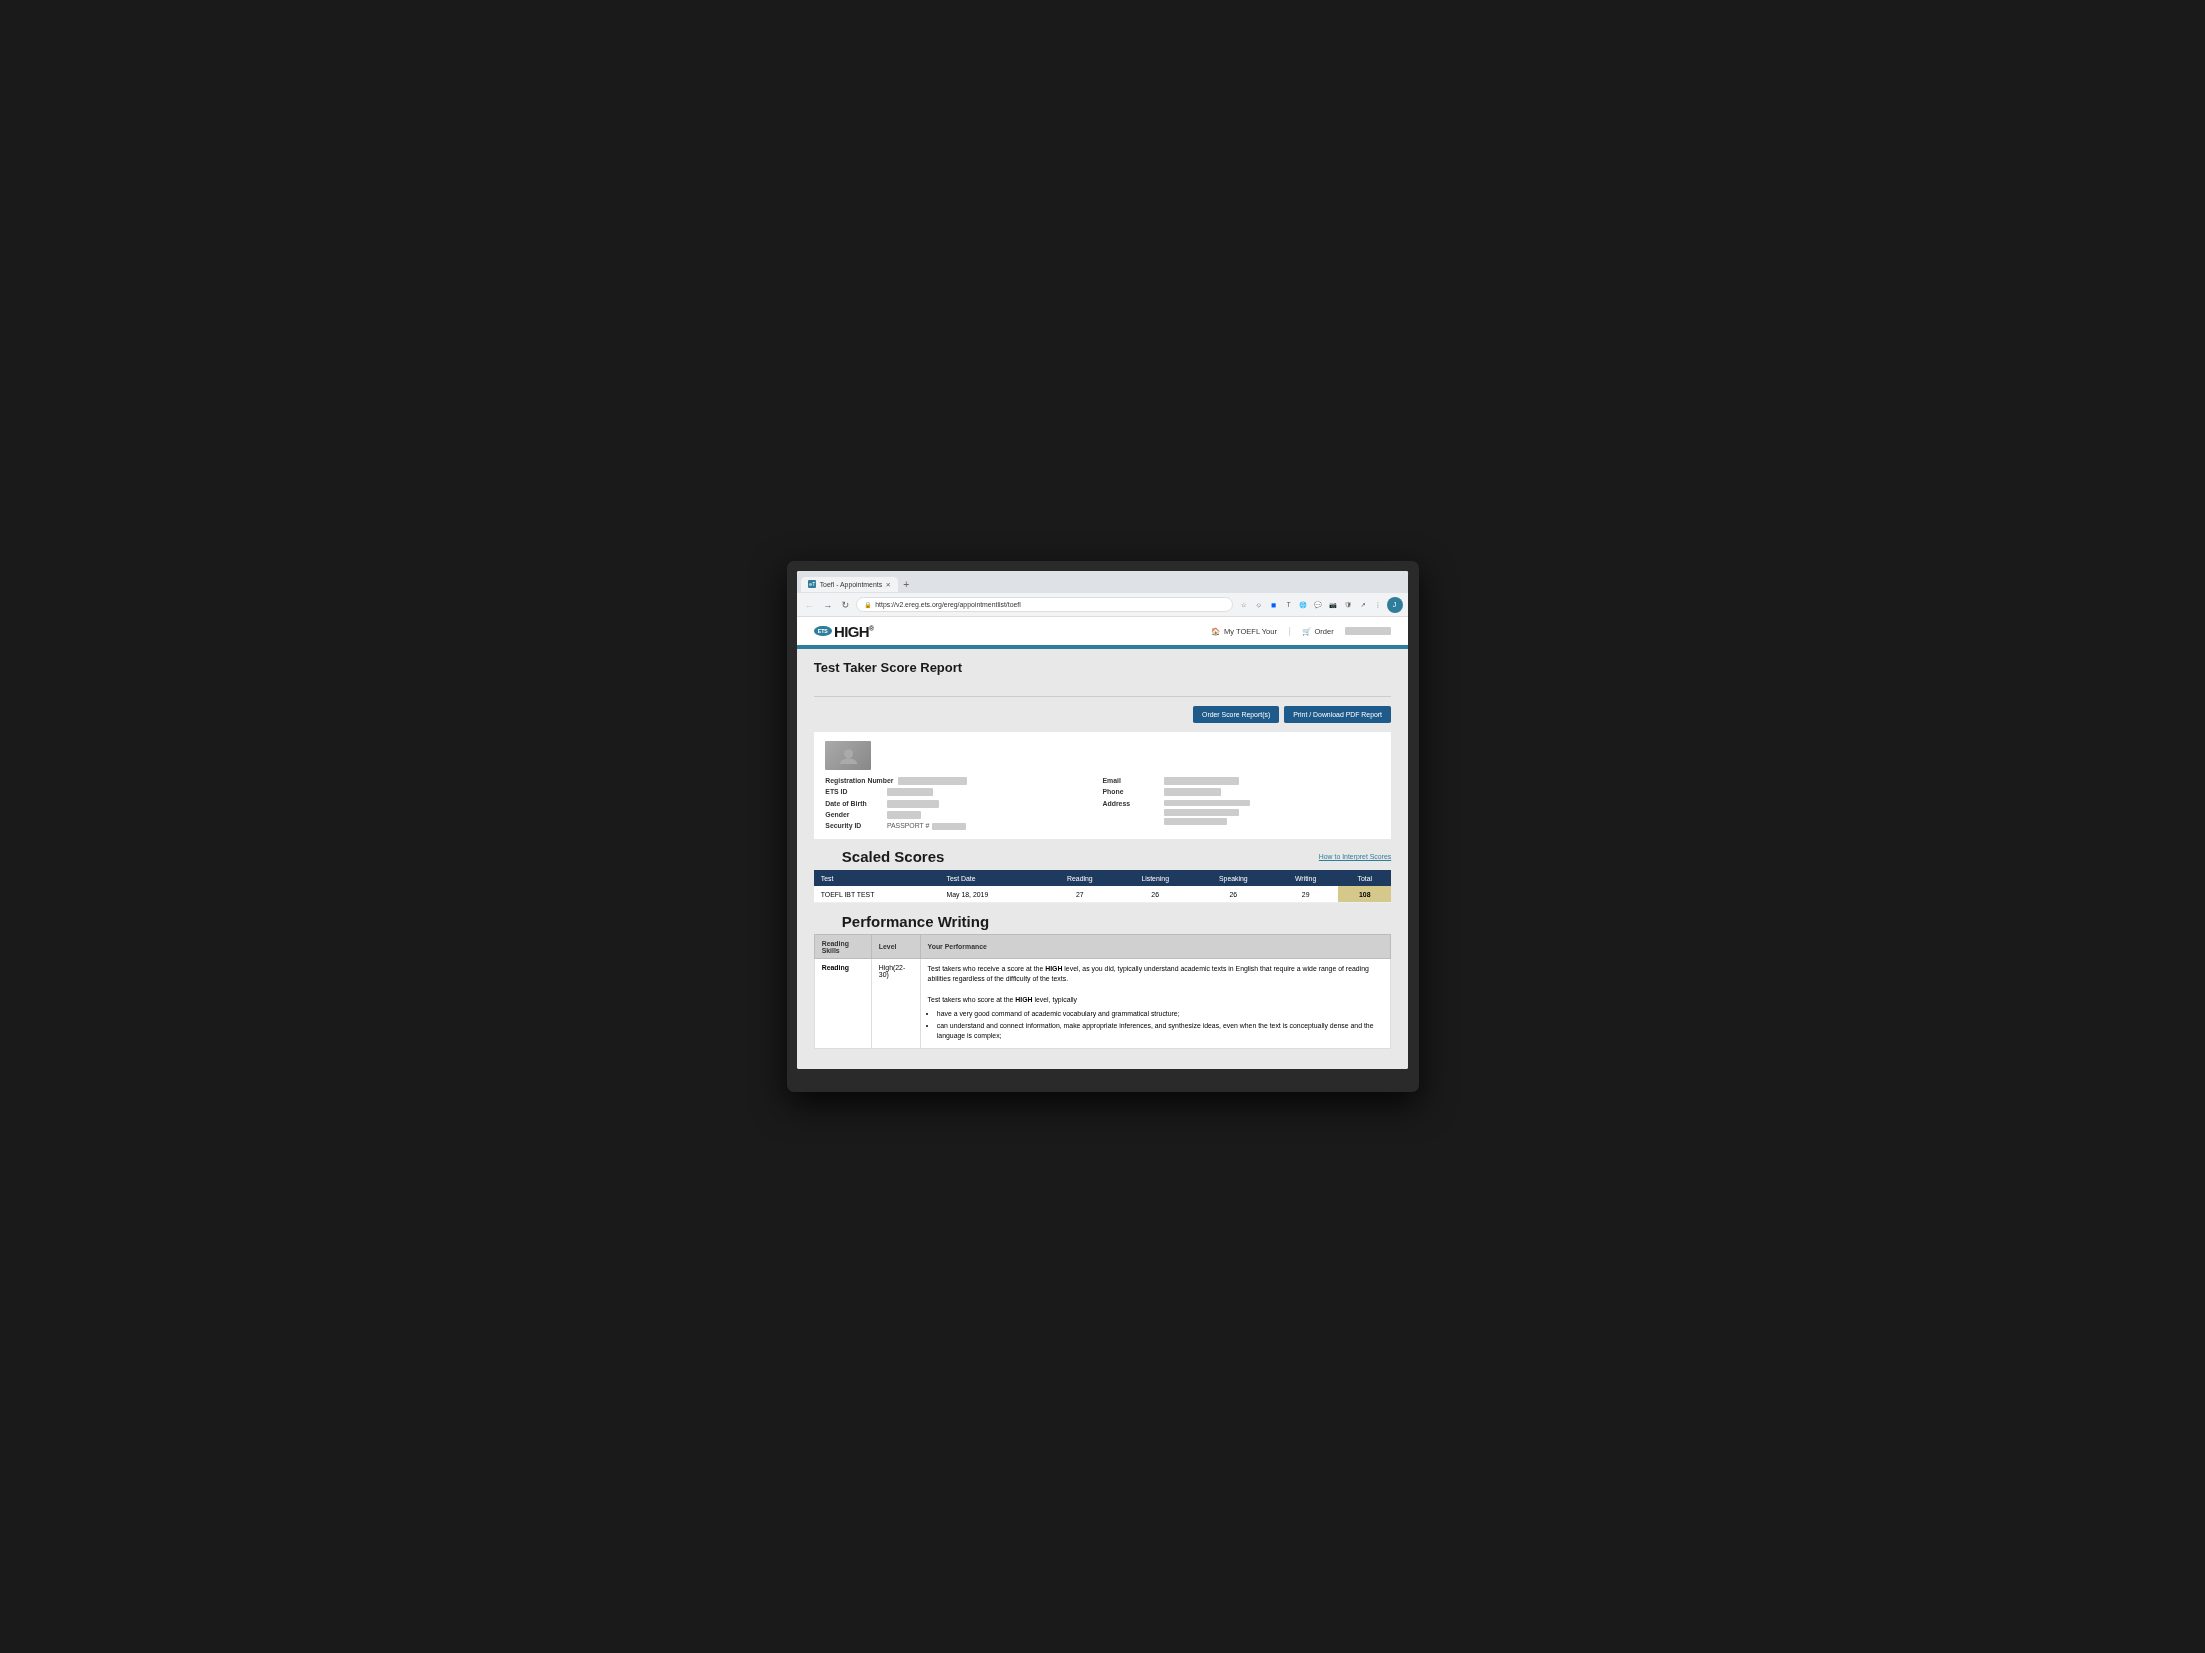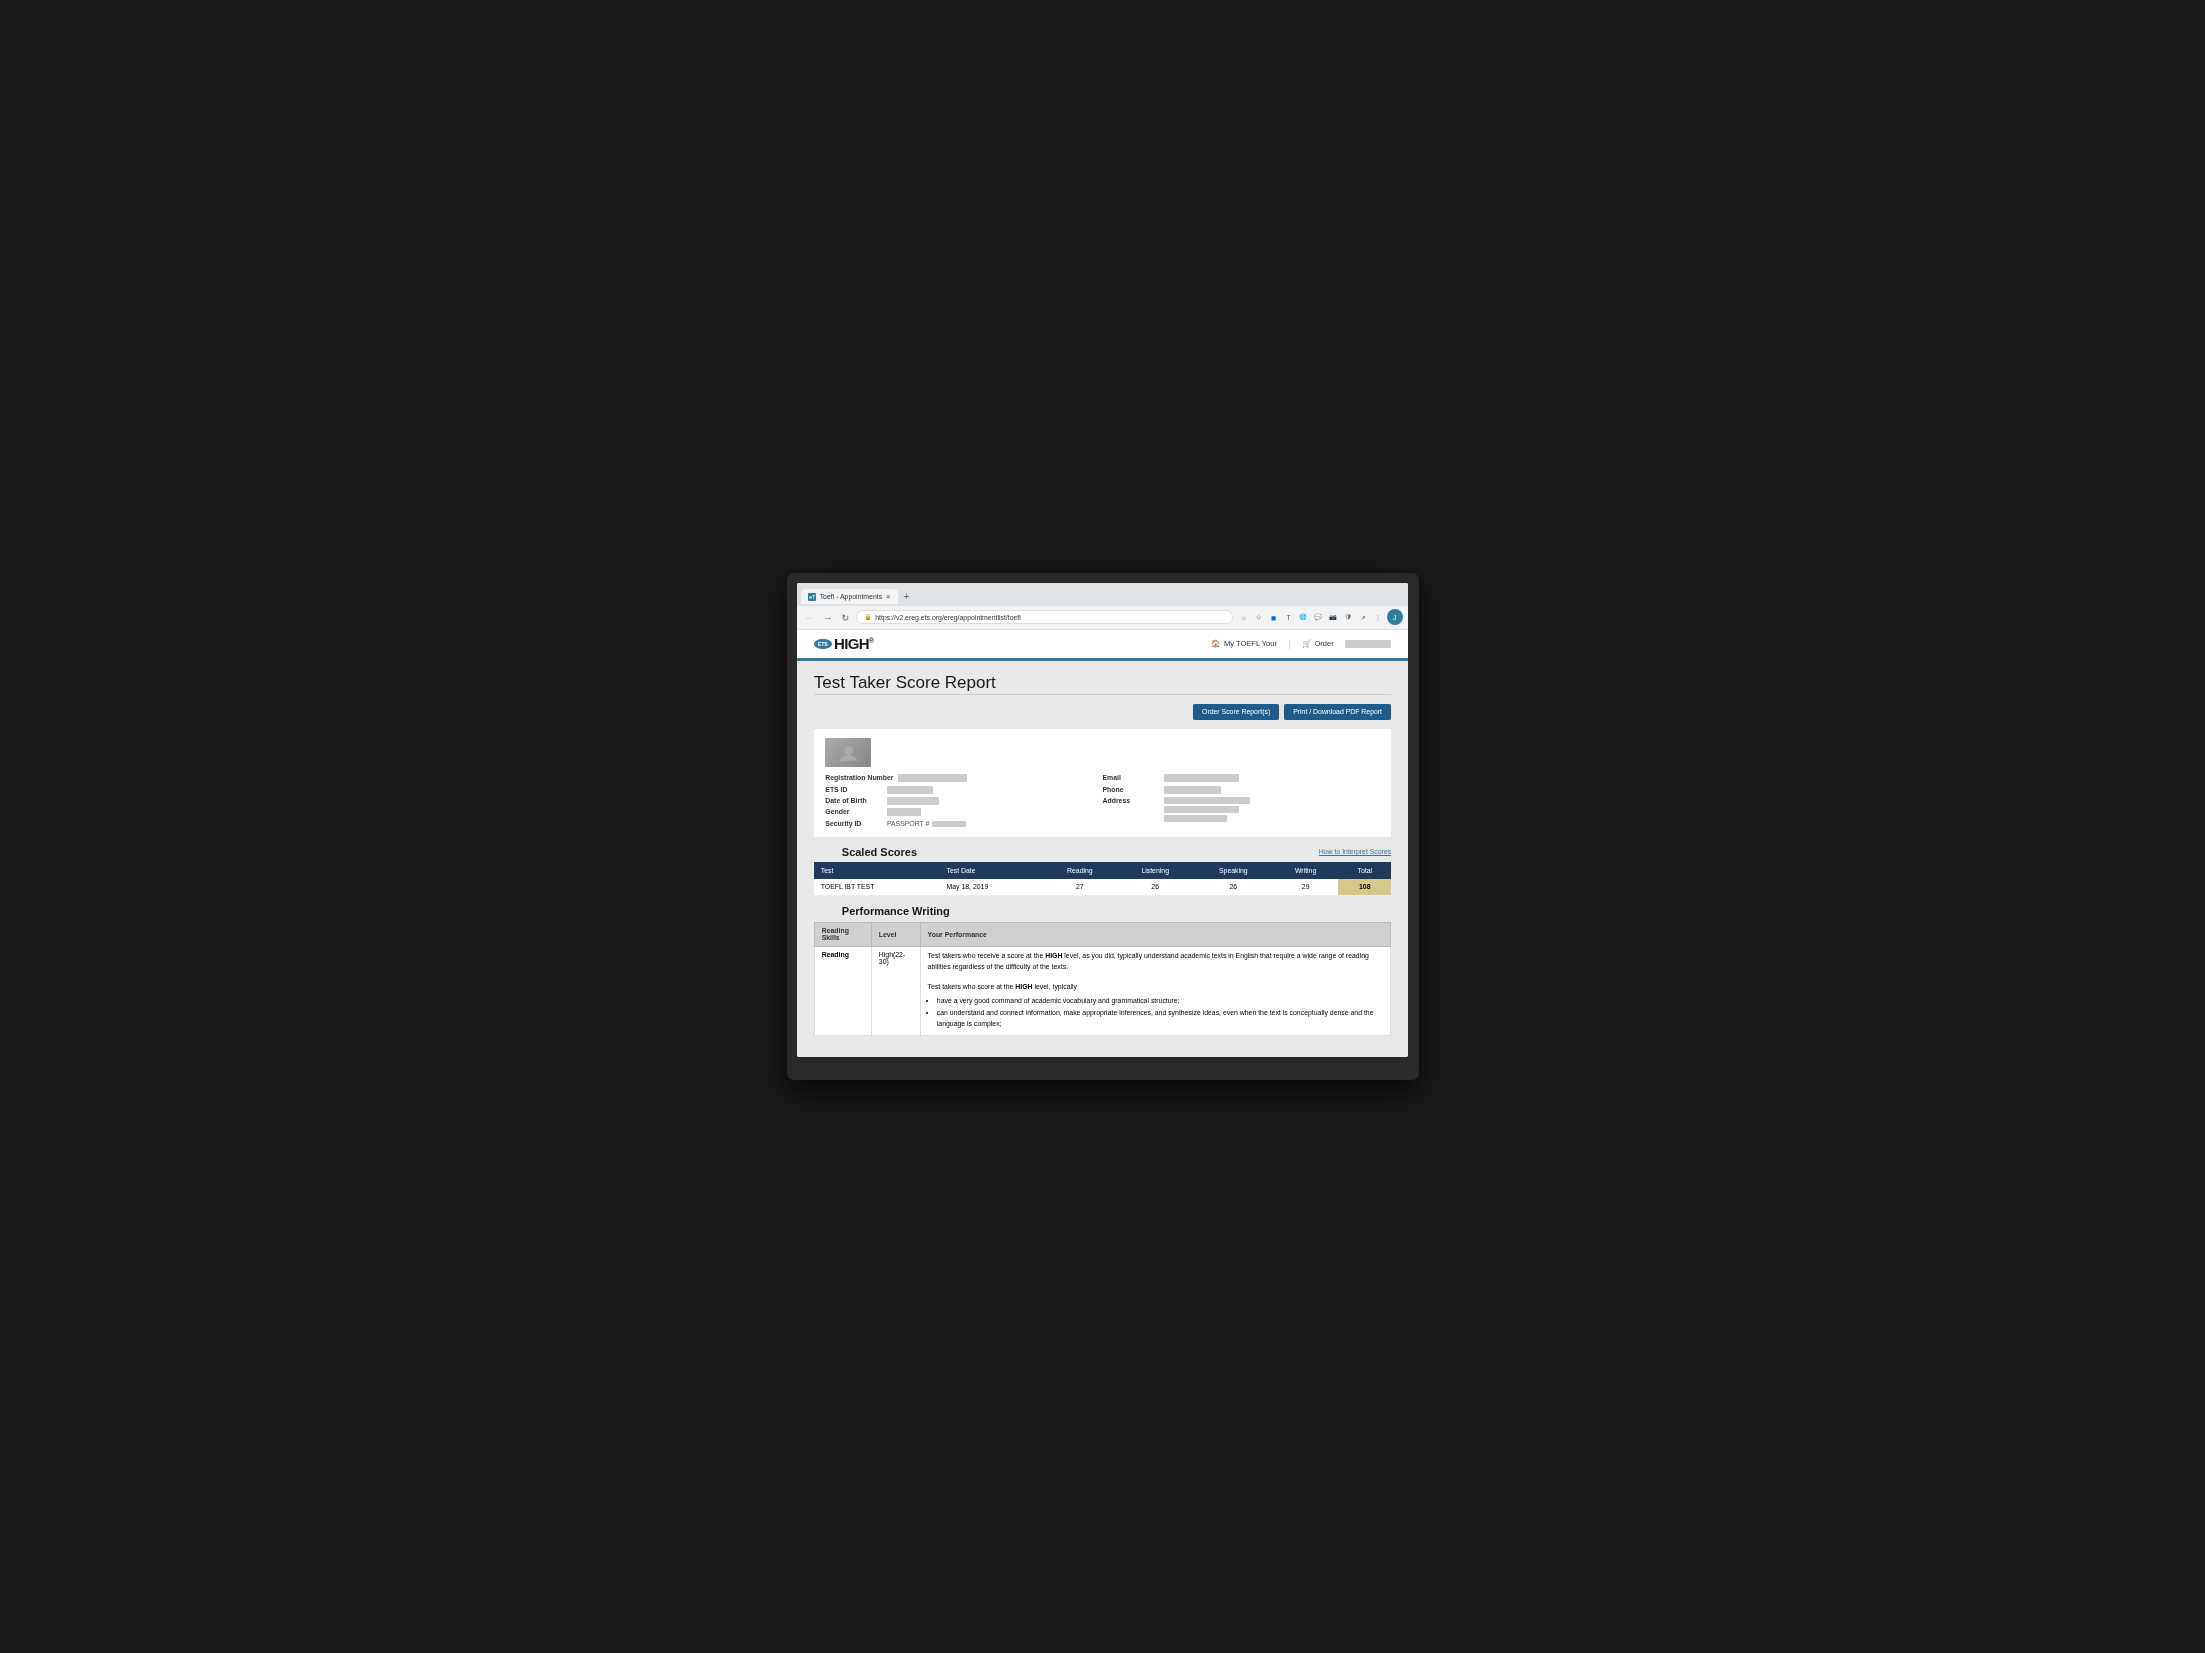--- a/index.html
+++ b/index.html
@@ -199,26 +199,26 @@
       justify-content: center;
     }
 
     
     .main-content {
       background: #e8e8e8;
       padding: 11.5px 17px;
     }
 
     .page-title {
-      font-size: 17px;
-      font-weight: normal;
+      font-size: 13px;
+      font-weight: bold;
       color: #1a1a1a;
       margin-bottom: 9.2px;
       border-bottom: 0.6px solid #ccc;
-      padding-bottom: 1px;
+      padding-bottom: 21px;
     }
 
     
     .action-buttons {
       display: flex;
       justify-content: flex-end;
       gap: 4.6px;
       margin-bottom: 9.2px;
     }
 
@@ -314,21 +314,21 @@
     }
 
     .section-header {
       display: flex;
       align-items: center;
       justify-content: space-between;
       margin-bottom: 4.6px;
     }
 
     .section-title {
-      font-size: 11px;
+      font-size: 15px;
       font-weight: bold;
       color: #1a1a1a;
       padding-left: 28px;
     }
 
     .section-link {
       font-size: 6.9px;
       color: #2e7d9b;
       text-decoration: underline;
       cursor: pointer;

